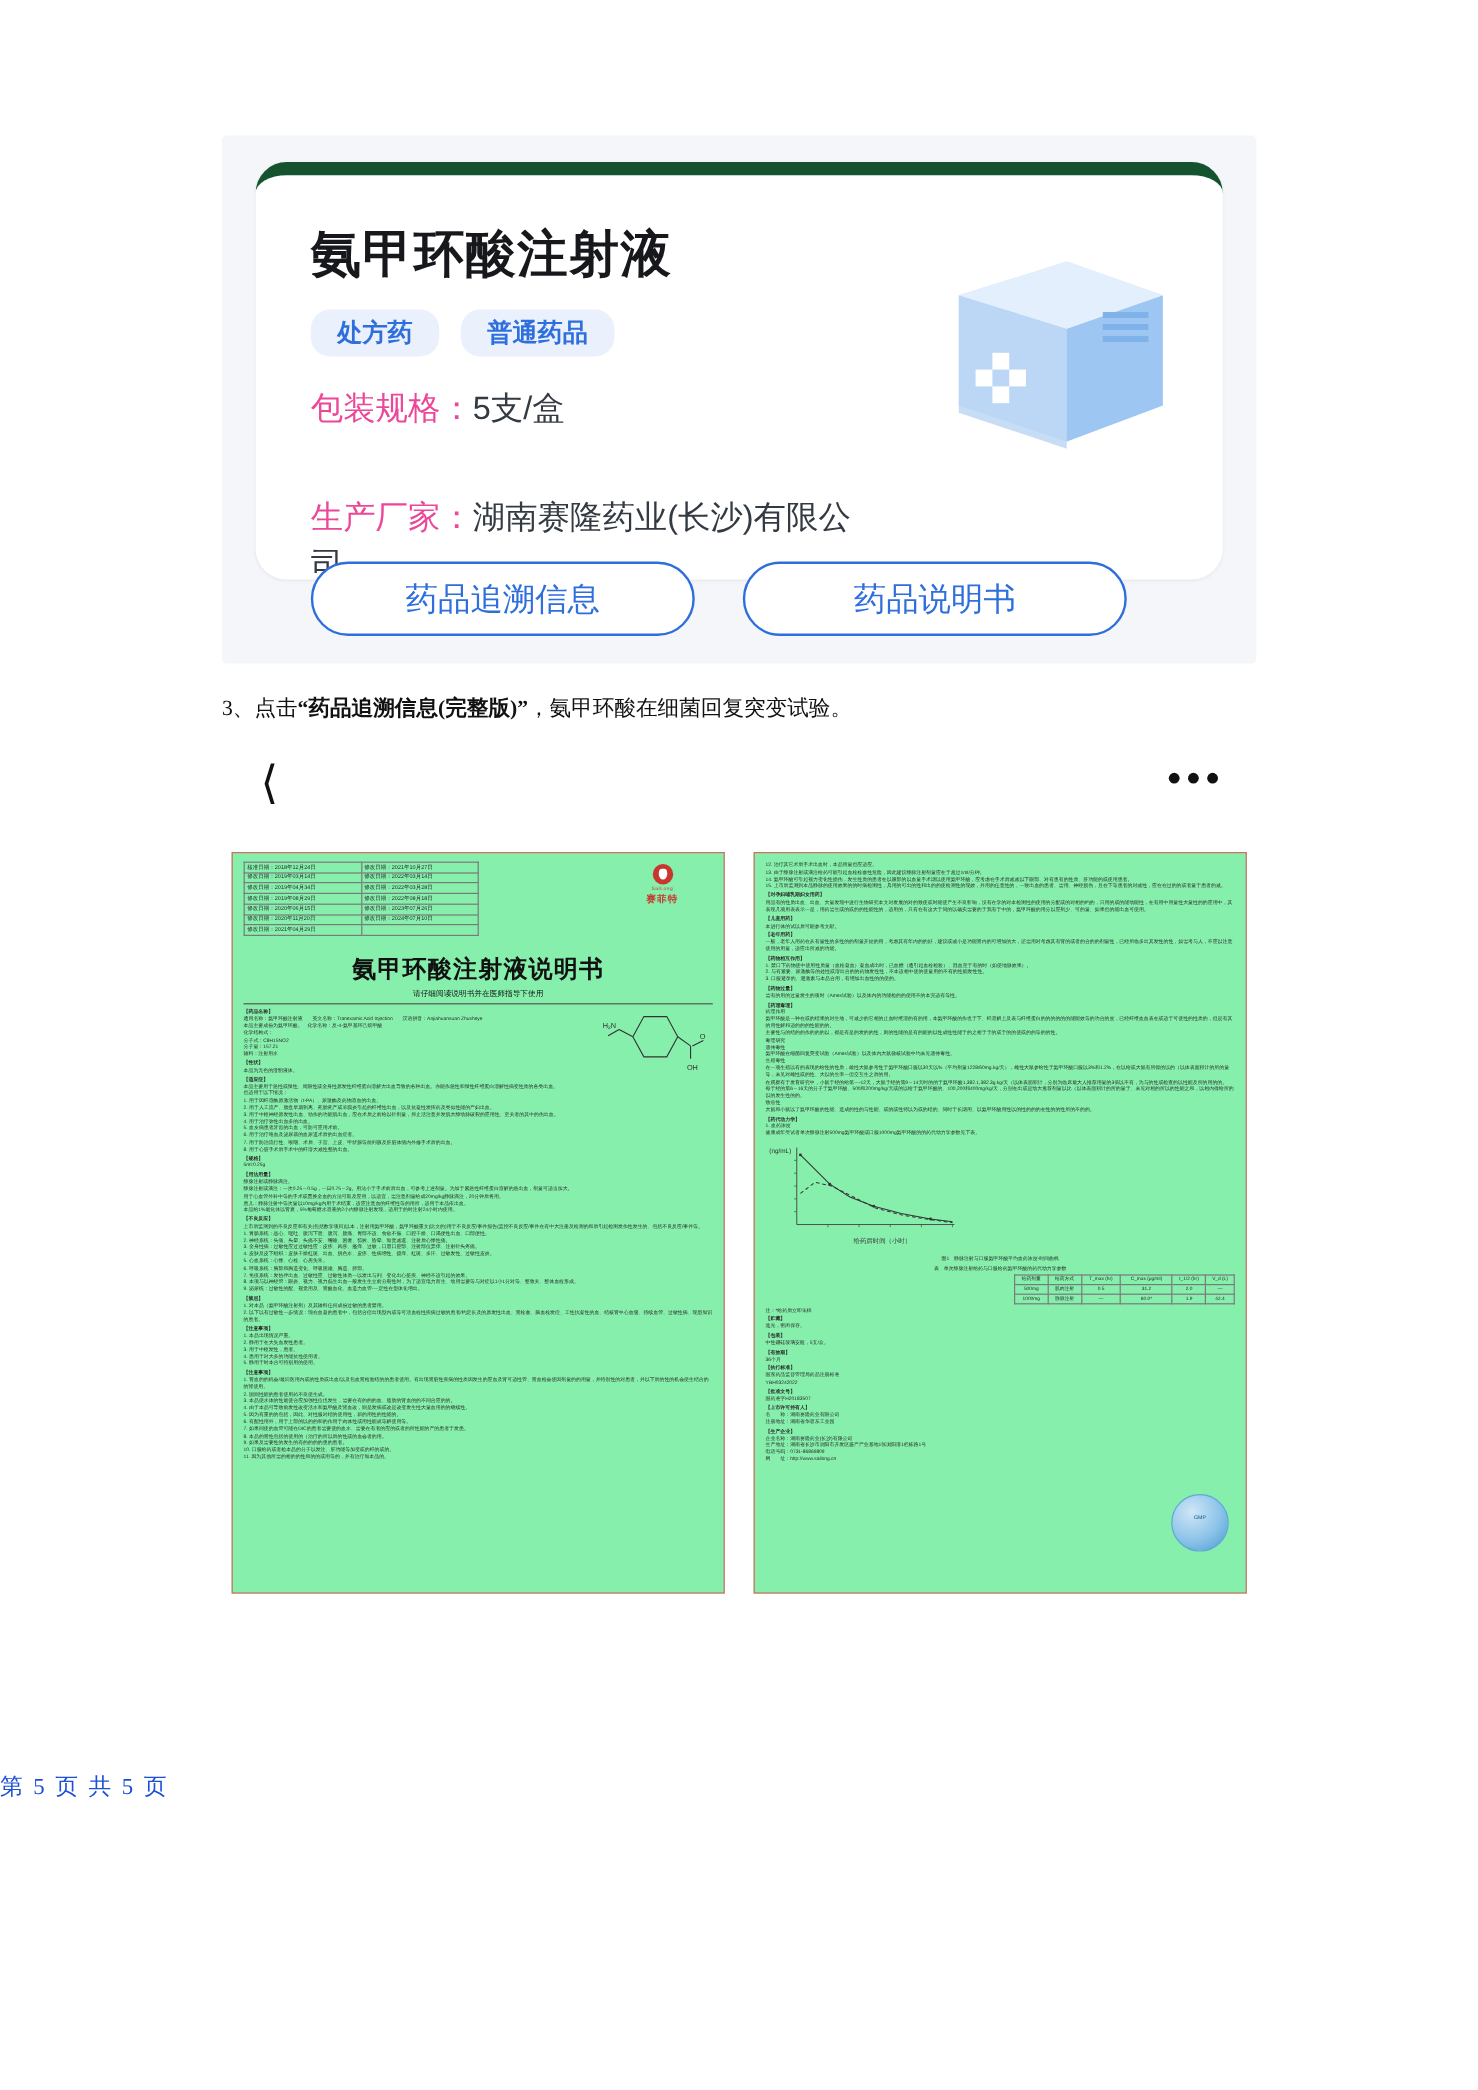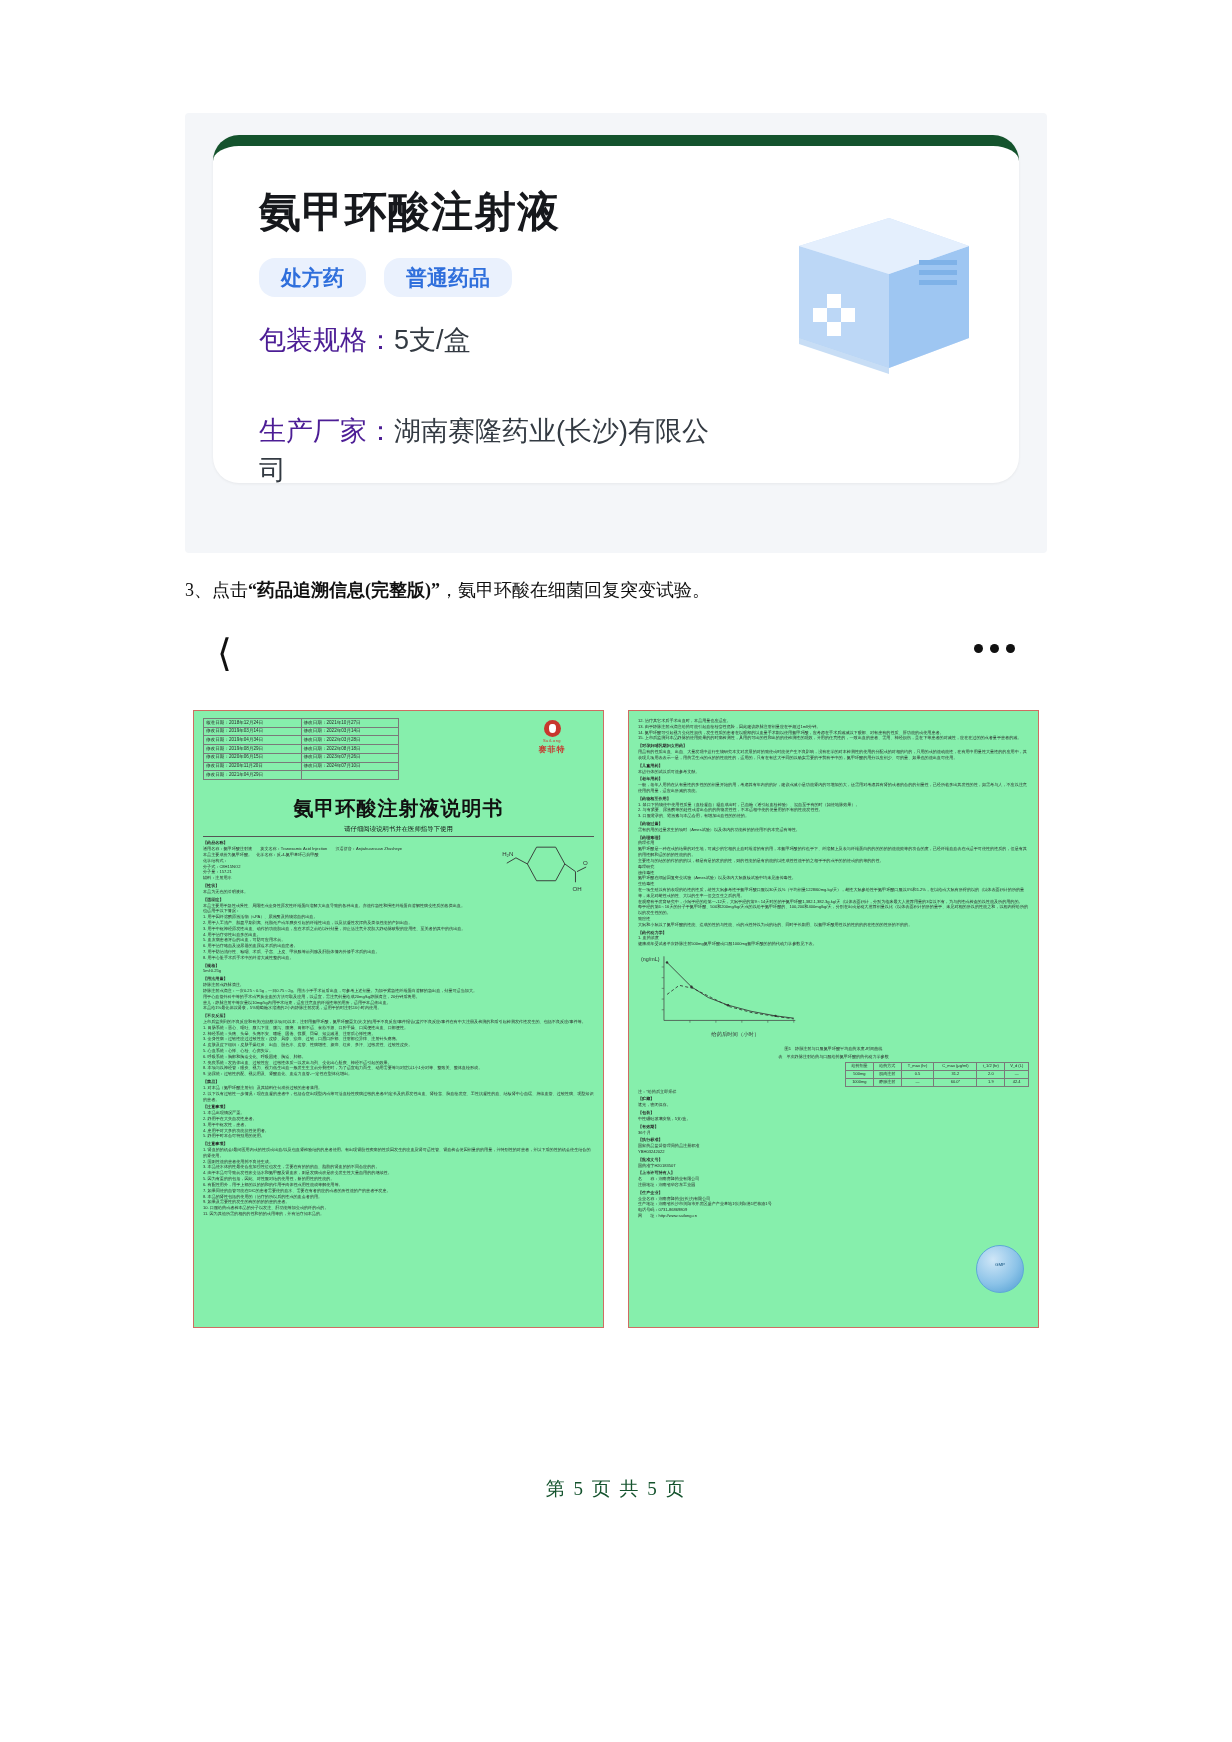--- a/index.html
+++ b/index.html
@@ -66,21 +66,21 @@
   }
   .spec-row, .maker-row {
     position: absolute;
     left: 46px;
     font-size: 27px;
     color: #333a42;
     line-height: 1.45;
   }
   .spec-row { top: 175px; }
   .maker-row { top: 230px; width: 470px; margin-top: 36px; }
-  .label-k { color: #4c1d95; }
+  .label-k { color: #ec4899; }
 
   .pkg-img {
     position: absolute;
     right: 40px;
     top: 52px;
     width: 210px;
     height: 180px;
   }
 
   .btn-row {
@@ -290,24 +290,24 @@
     font-size: 4.4px;
     color: #0d4f7c;
   }
 
   
   .footer {
     position: absolute;
     left: 0;
     top: 1476px;
     width: 1232px;
-    text-align: center;
+    text-align: left;
     font-family: "Liberation Serif", serif;
     font-size: 19px;
-    color: #14532d;
+    color: #1d4ed8;
     letter-spacing: 2px;
   }
 </style>
 </head>
 <body>
 
 <div class="card-shot">
   <div class="card-inner">
 
     <div class="drug-title">氨甲环酸注射液</div>
@@ -335,20 +335,24 @@
       <rect x="150" y="82" width="38" height="5" fill="#7fb2e8"></rect>
       <g fill="#ffffff">
         <rect x="58" y="96" width="14" height="14"></rect>
         <rect x="72" y="110" width="14" height="14"></rect>
         <rect x="58" y="124" width="14" height="14"></rect>
         <rect x="44" y="110" width="14" height="14"></rect>
       </g>
       <polygon points="30,140 120,170 120,176 30,146" fill="#8fbbec" opacity=".5"></polygon>
     </svg>
 
+    <div class="btn-row">
+      <div class="pill-btn">药品追溯信息</div>
+      <div class="pill-btn">药品说明书</div>
+    </div>
   </div>
 </div>
 
 <div class="step-line">
   <span>3、点击</span><b>“药品追溯信息(完整版)”</b><span>，氨甲环酸在细菌回复突变试验。</span>
 </div>
 
 <div class="viewer">
   <div class="viewer-bar">
     <div class="back-chevron">⟨</div>

